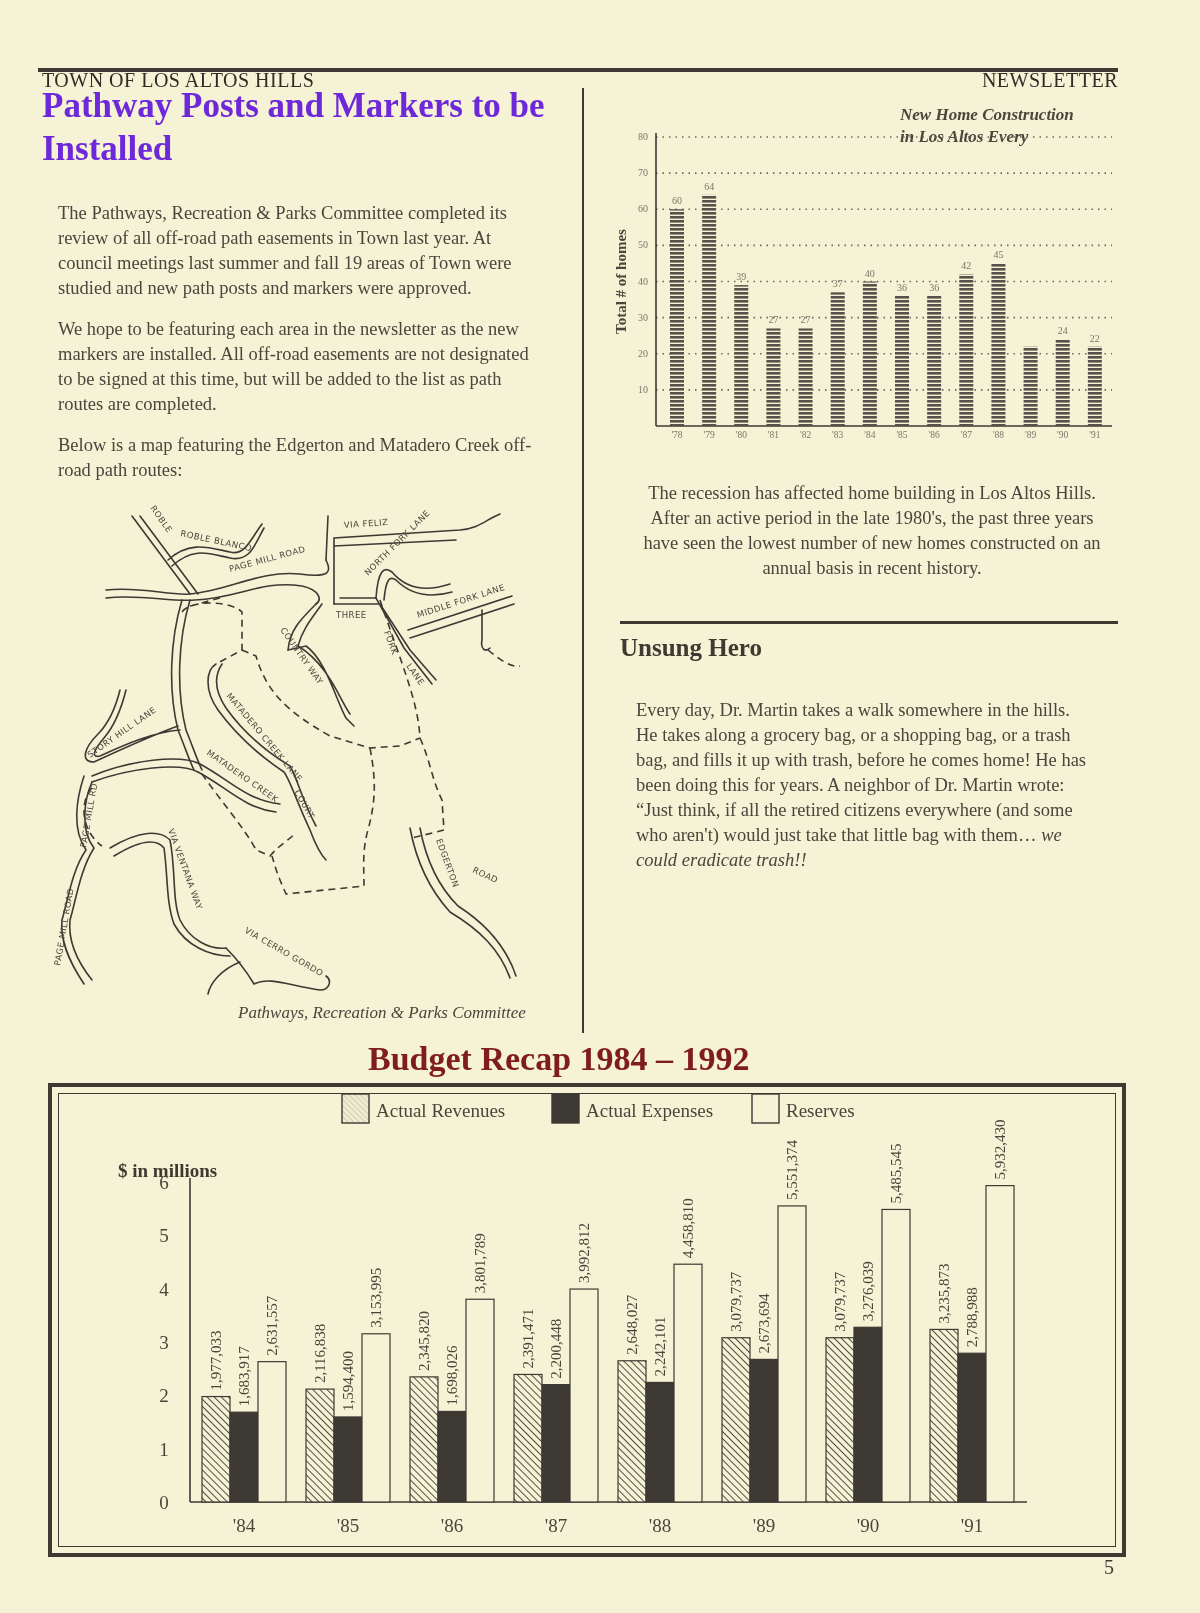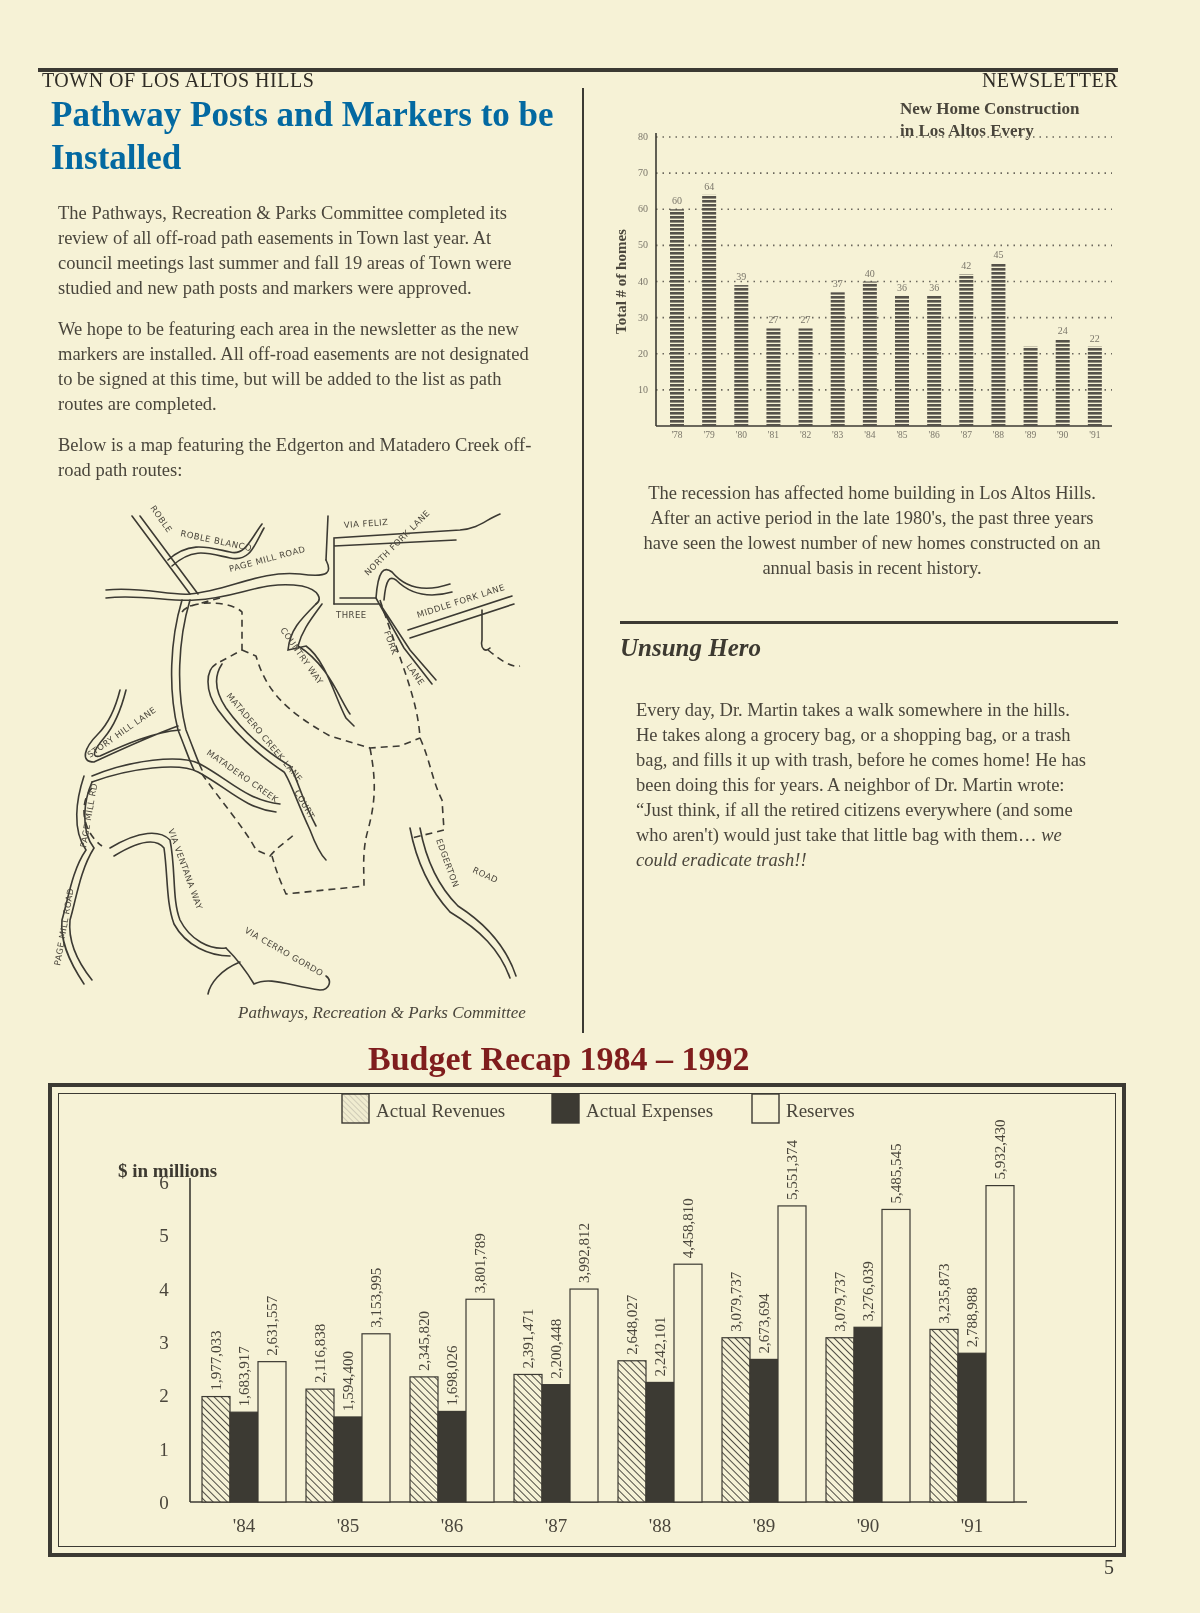--- a/index.html
+++ b/index.html
@@ -1,21 +1,21 @@
 <!DOCTYPE html>
 <html><head>
 <meta charset="utf-8">
 <style>
   html, body { margin:0; padding:0; }
   body { width:1200px; height:1613px; background:#f6f2d6; position:relative; overflow:hidden;
          font-family:"Liberation Serif","DejaVu Serif",serif; color:#3a372e; }
   .abs { position:absolute; }
   .hdr { top:28px; font-size:20px; letter-spacing:0.5px; color:#2f2c25;margin-top:41px; }
   .rule { background:#3c3a33; }
-  h1.title { margin:9px; position:absolute; left:42px; top:84px; font-size:35px; line-height:43px; font-weight:bold; color:#0369a1; width:520px; }
+  h1.title { margin:0; position:absolute; left:42px; top:84px; font-size:35px; line-height:43px; font-weight:bold; color:#6d28d9; width:520px; }
   .para { font-size:18.5px; line-height:25px; color:#4a463c; margin:16px; }
   .chart-title { font-weight:bold; font-size:17px; line-height:22px; color:#4a463c; text-align:left; }
   .sub-h { font-size:25px; font-weight:bold; color:#3d3a31; }
   .caption { font-style:italic; font-size:17px; color:#4a463c; }
   svg text { font-family:"Liberation Serif","DejaVu Serif",serif; }
   .mapl { font-family:"DejaVu Sans","Liberation Sans",sans-serif; font-size:8.5px; fill:#4a463c; letter-spacing:0.5px; }
 </style>
 </head>
 <body>
 
@@ -95,21 +95,21 @@
   <text class="mapl" transform="translate(254,292) rotate(60)">COURT</text>
   <text class="mapl" transform="translate(46,348) rotate(-80)">PAGE MILL RD</text>
   <text class="mapl" transform="translate(128,330) rotate(70)">VIA VENTANA WAY</text>
   <text class="mapl" transform="translate(396,340) rotate(70)">EDGERTON</text>
   <text class="mapl" transform="translate(432,372) rotate(25)">ROAD</text>
   <text class="mapl" transform="translate(20,466) rotate(-80)">PAGE MILL ROAD</text>
   <text class="mapl" transform="translate(204,432) rotate(30)">VIA CERRO GORDO</text>
 </svg>
 <div class="abs caption" style="left:238px; top:1003px;text-align:right;">Pathways, Recreation &amp; Parks Committee</div>
 
-<div class="abs chart-title" style="left:900px; top:98px;">
+<div class="abs chart-title" style="left:900px; top:104px;font-style:italic;">
   <div>New Home Construction</div>
   <div>in Los Altos Every</div>
 </div>
 <svg id="homeChart" class="abs" style="left:600px; top:120px;" width="520" height="330">
     <defs>
       <pattern id="stripeBar" width="4" height="4" patternUnits="userSpaceOnUse">
         <rect x="0" y="0" width="4" height="4" fill="#f6f2d6"></rect>
         <rect x="0" y="0" width="4" height="2.6" fill="#55524a"></rect>
       </pattern>
     </defs>
@@ -173,21 +173,21 @@
     <rect x="487.8571428571429" y="226.52499999999998" width="14" height="79.47500000000002" fill="url(#stripeBar)"></rect>
     <text x="494.8571428571429" y="221.52499999999998" text-anchor="middle" font-size="10" fill="#7a766a">22</text>
     <text x="494.8571428571429" y="318" text-anchor="middle" font-size="9.5" fill="#7a766a">'91</text>
   </svg>
 
 <div class="abs" style="left:622px; top:465px; width:500px;text-align:center;">
   <p class="para">The recession has affected home building in Los Altos Hills. After an active period in the late 1980's, the past three years have seen the lowest number of new homes constructed on an annual basis in recent history.</p>
 </div>
 
 <div class="abs rule" style="left:620px; top:621px; width:498px; height:3px;"></div>
-<div class="abs sub-h" style="left:620px; top:634px;font-style:italic;">Unsung Hero</div>
+<div class="abs sub-h" style="left:620px; top:634px;">Unsung Hero</div>
 <div class="abs" style="left:620px; top:682px; width:490px;">
   <p class="para"><span>Every day, Dr. Martin takes a walk somewhere in the hills. He takes along a grocery bag, or a shopping bag, or a trash bag, and fills it up with trash, before he comes home! He has been doing this for years. A neighbor of Dr. Martin wrote: “Just think, if all the retired citizens everywhere (and some who aren't) would just take that little bag with them… </span><em>we could eradicate trash!!</em></p>
 </div>
 
 <div class="abs" style="left:368px; top:1040px; font-size:34px; font-weight:bold; color:#7f1d1d;">Budget Recap 1984 – 1992</div>
 <div class="abs" style="left:48px; top:1083px; width:1070px; height:466px; border:4px solid #3c3a33;">
   <div class="abs" style="left:6px; top:6px; right:6px; bottom:6px; border:1px solid #3c3a33;"></div>
 </div>
 <svg id="budgetChart" class="abs" style="left:52px; top:1087px;" width="1066" height="462">
     <defs>

